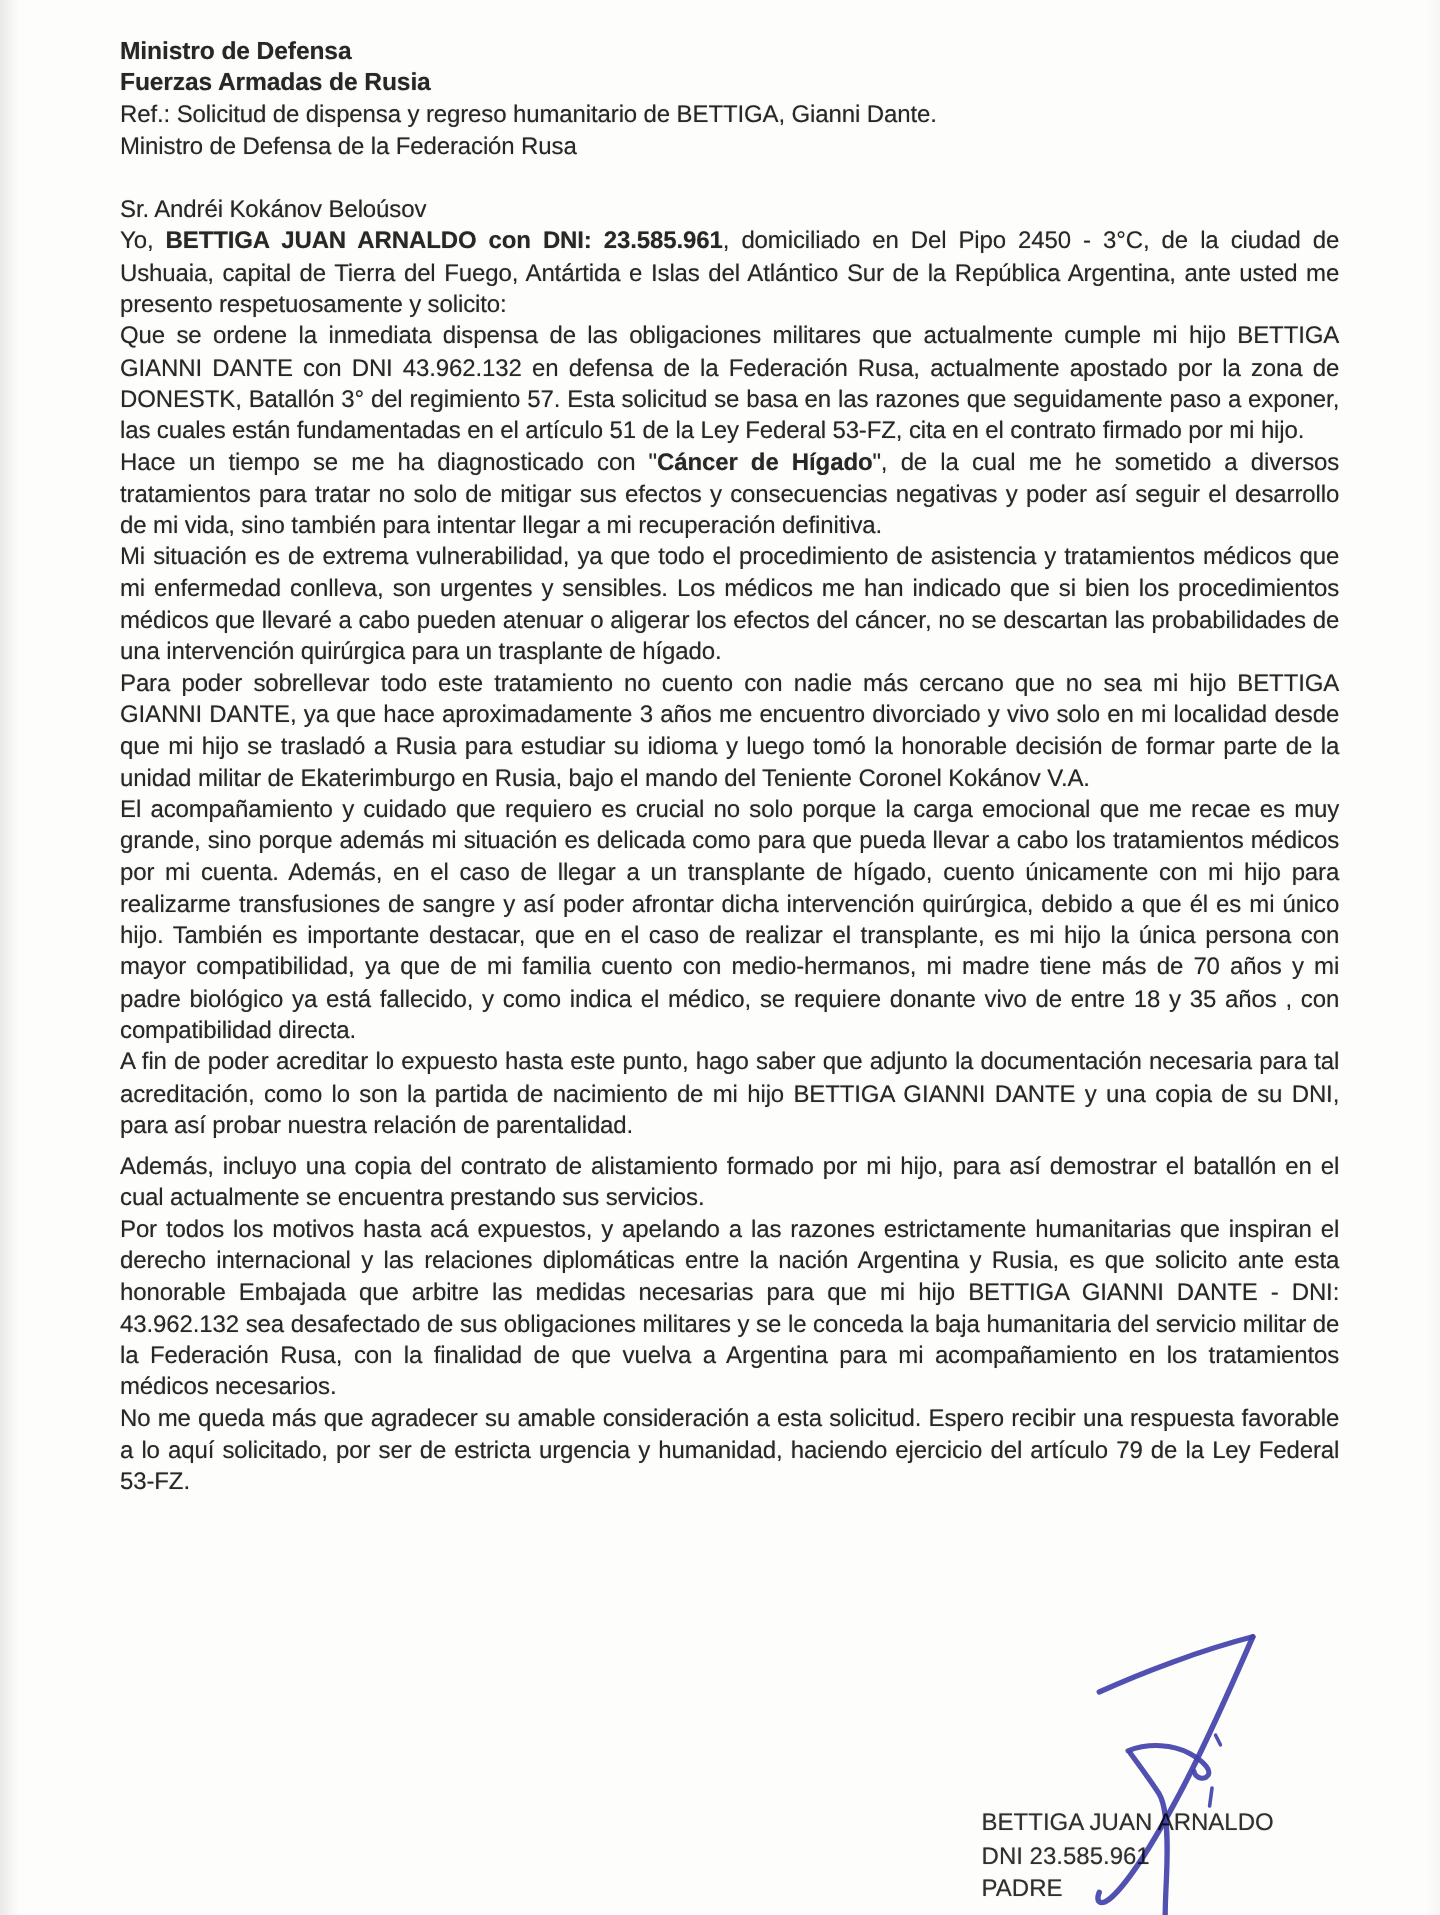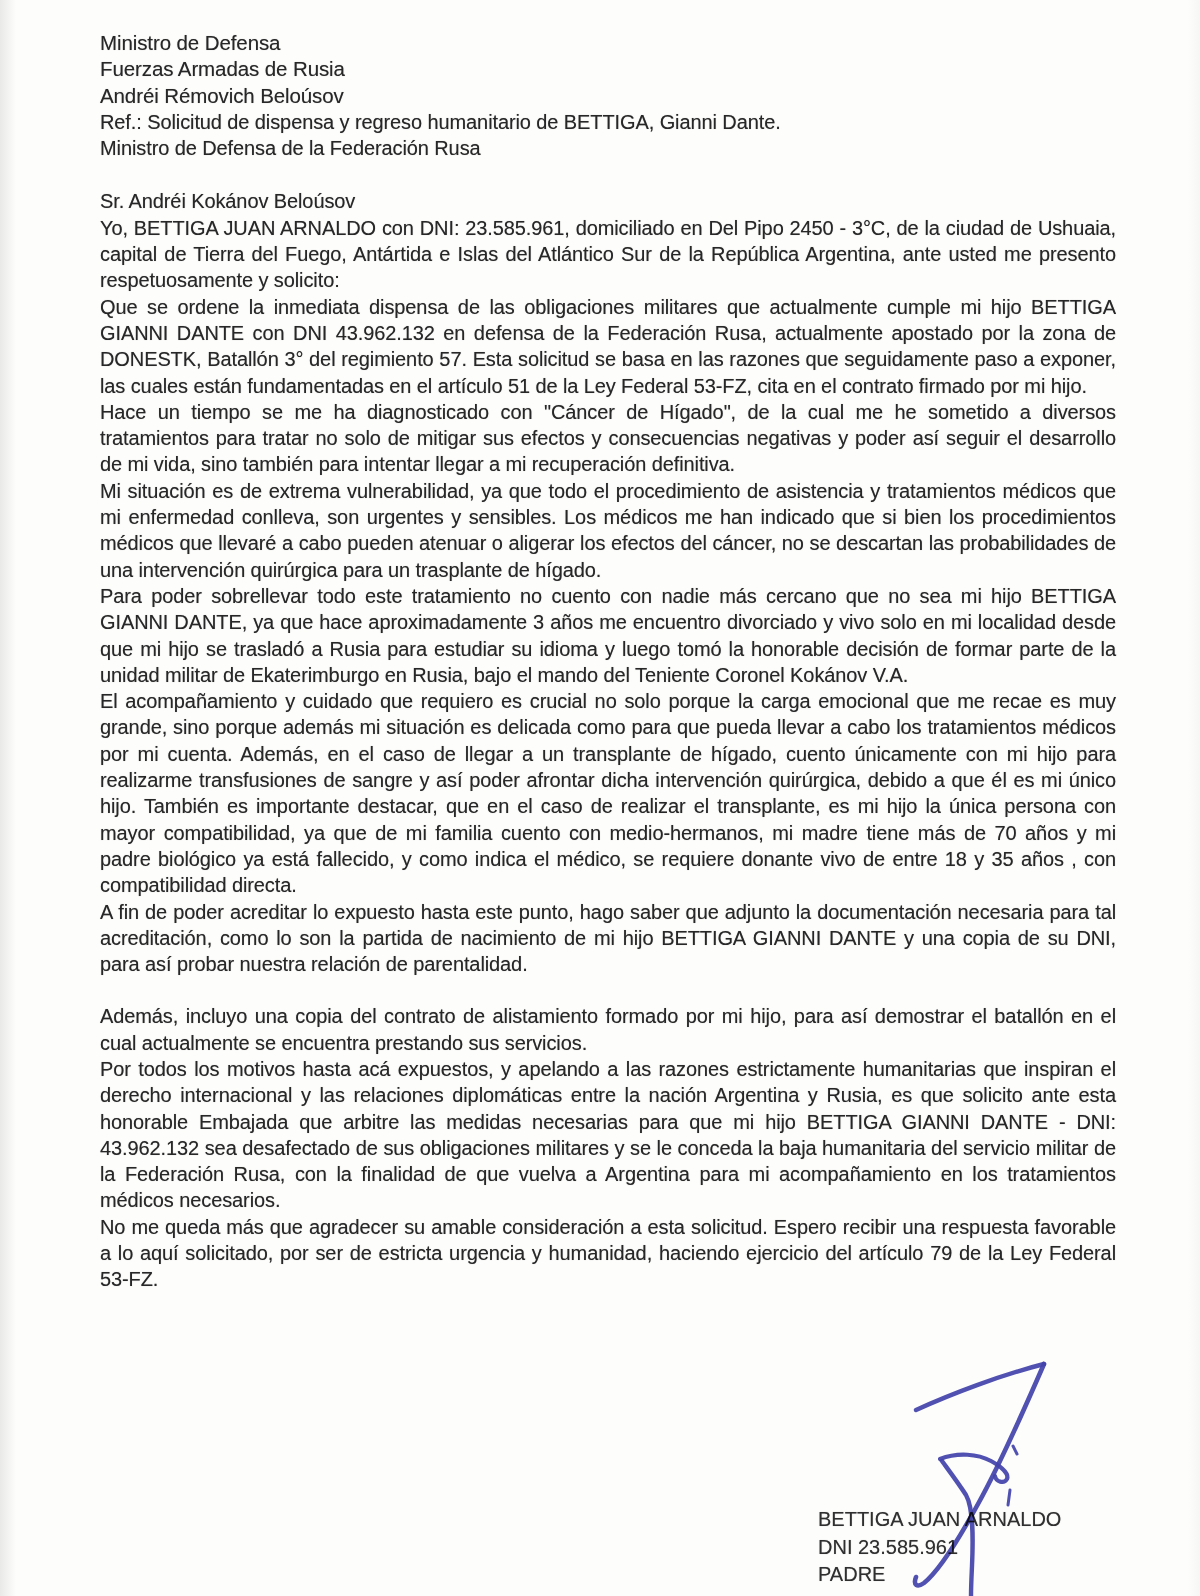--- a/index.html
+++ b/index.html
@@ -16,26 +16,26 @@
     background: linear-gradient(90deg, #e9e9e7 0px, #fdfdfc 16px, #fdfdfc 1188px, #f6f6f4 1200px);
   }
   .content {
     position: absolute;
     left: 100px; top: 30px; width: 1016px;
     font-size: 20px;
     line-height: 26.3px;
     letter-spacing: -0.1px;
     text-shadow: 0 0 0.8px rgba(75,75,75,0.55);
   }
-  .hdr-line { font-weight: normal; font-size: 20.5px; }
+  .hdr-line { font-weight: bold; font-size: 20.5px; }
   .ref-line { font-weight: normal; }
   .salutation { margin-top: 27px; }
   .para { margin: 0; text-align: justify; }
-  .para b { font-weight: normal; }
-  .gap-above { margin-top: 26px; }
+  .para b { font-weight: bold; }
+  .gap-above { margin-top: 8px; }
   .sig-text {
     position: absolute;
     left: 818px; top: 1506px; width: 290px;
     text-align: left;
     font-size: 20px;
     line-height: 27.5px;
     color: #2f2f2f;
     text-shadow: 0 0 0.8px rgba(75,75,75,0.55);
   }
   .sig-svg {
@@ -53,21 +53,20 @@
   }
 </style>
 </head>
 <body>
 
 <div class="page">
   <div class="content">
 
     <div class="hdr-line">Ministro de Defensa</div>
     <div class="hdr-line">Fuerzas Armadas de Rusia</div>
-    <div class="hdr-line">Andréi Rémovich Beloúsov</div>
     <div class="ref-line">Ref.: Solicitud de dispensa y regreso humanitario de BETTIGA, Gianni Dante.</div>
     <div class="ref-line">Ministro de Defensa de la Federación Rusa</div>
 
     <div class="salutation">Sr. Andréi Kokánov Beloúsov</div>
 
     <p class="para"><span>Yo, </span><b>BETTIGA JUAN ARNALDO con DNI: 23.585.961</b><span>, domiciliado en Del Pipo 2450 - 3°C, de la ciudad de Ushuaia, capital de Tierra del Fuego, Antártida e Islas del Atlántico Sur de la República Argentina, ante usted me presento respetuosamente y solicito:</span></p>
 
     <p class="para">Que se ordene la inmediata dispensa de las obligaciones militares que actualmente cumple mi hijo BETTIGA GIANNI DANTE con DNI 43.962.132 en defensa de la Federación Rusa, actualmente apostado por la zona de DONESTK, Batallón 3° del regimiento 57. Esta solicitud se basa en las razones que seguidamente paso a exponer, las cuales están fundamentadas en el artículo 51 de la Ley Federal 53-FZ, cita en el contrato firmado por mi hijo.</p>
 
     <p class="para"><span>Hace un tiempo se me ha diagnosticado con "</span><b>Cáncer de Hígado</b><span>", de la cual me he sometido a diversos tratamientos para tratar no solo de mitigar sus efectos y consecuencias negativas y poder así seguir el desarrollo de mi vida, sino también para intentar llegar a mi recuperación definitiva.</span></p>

